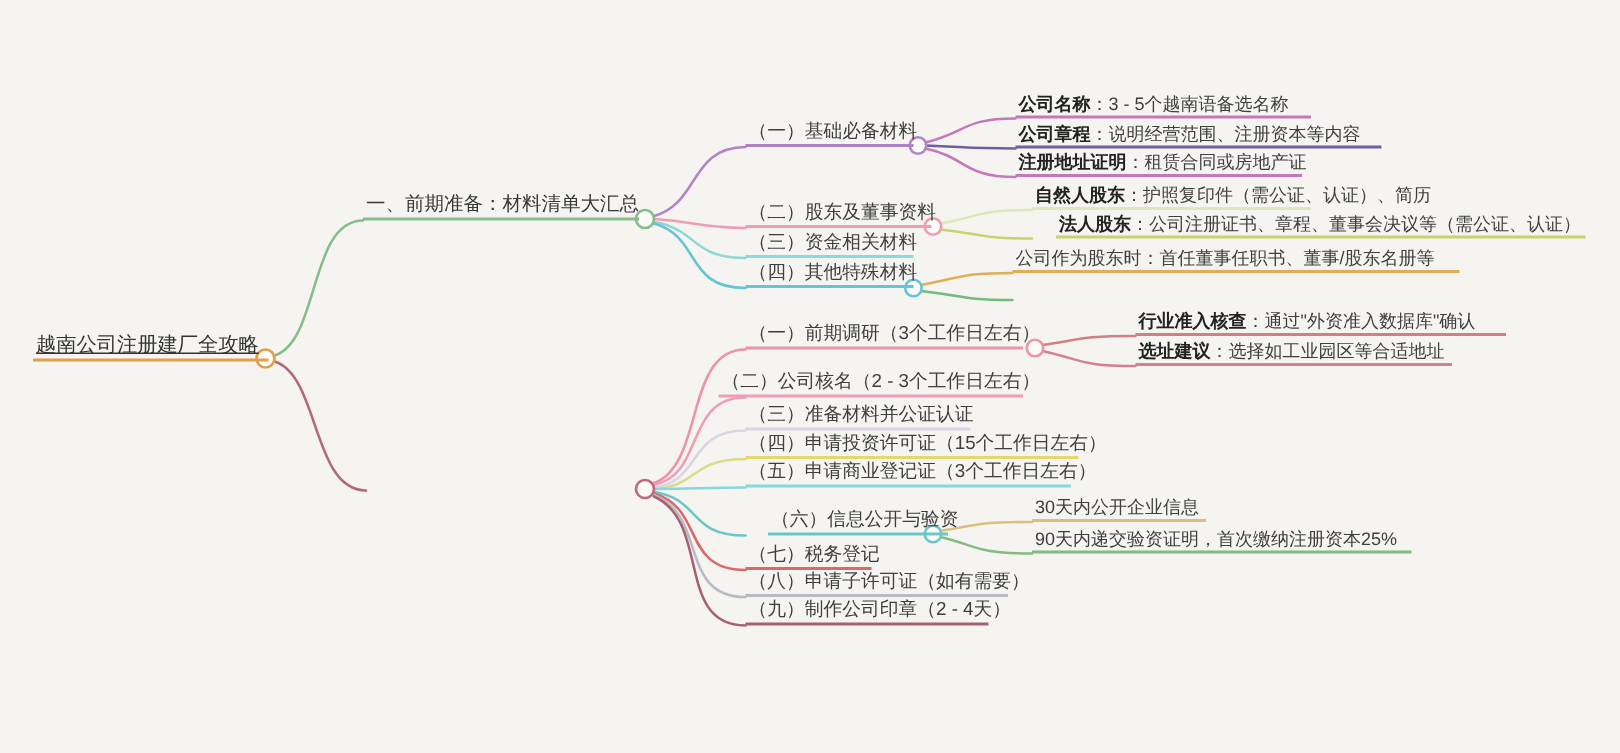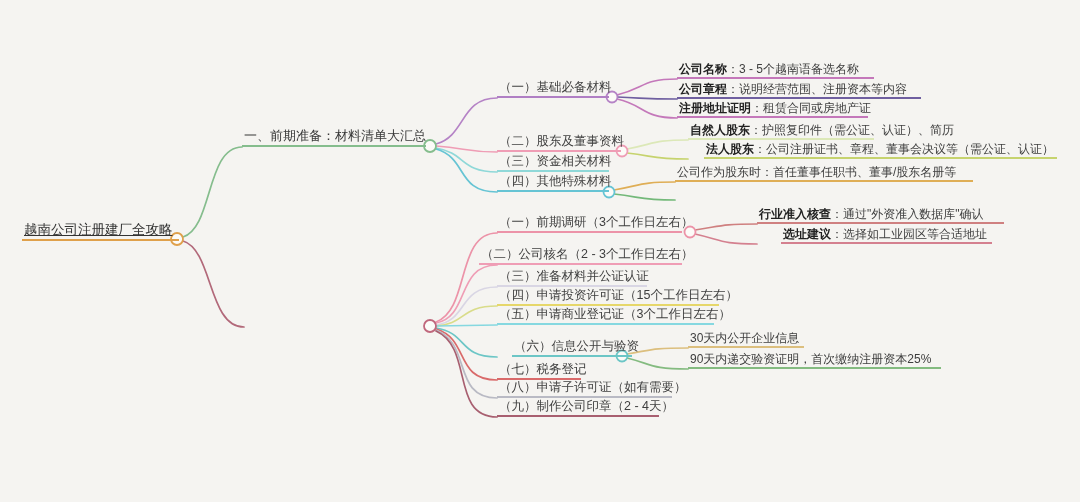--- a/index.html
+++ b/index.html
@@ -122,21 +122,21 @@
       <span class="t">公司作为股东时：首任董事任职书、董事/股东名册等</span>
   </div>
 
   <div class="node l2" style="left: 497px; top: 215px; width: 185px; border-bottom-color: rgb(236, 147, 168);">
     <span class="t">（一）前期调研（3个工作日左右）</span>
   </div>
   <div class="node l3" style="left: 757px; top: 207px; width: 247px; border-bottom-color: rgb(207, 128, 128);">
     <span class="b">行业准入核查</span>
       <span class="t">：通过"外资准入数据库"确认</span>
   </div>
-  <div class="node l3" style="left: 757px; top: 227px; width: 211px; border-bottom-color: rgb(212, 128, 143); margin-left: 24px;">
+  <div class="node l3" style="left: 757px; top: 227px; width: 211px; border-bottom-color: rgb(212, 128, 143);">
     <span class="b">选址建议</span>
       <span class="t">：选择如工业园区等合适地址</span>
   </div>
   <div class="node l2" style="left: 479px; top: 247px; width: 203px; border-bottom-color: rgb(239, 157, 181);">
     <span class="t">（二）公司核名（2 - 3个工作日左右）</span>
   </div>
   <div class="node l2" style="left: 497px; top: 269px; width: 150px; border-bottom-color: rgb(217, 214, 228);">
     <span class="t">（三）准备材料并公证认证</span>
   </div>
   <div class="node l2" style="left: 497px; top: 288px; width: 222px; border-bottom-color: rgb(230, 215, 106);">

